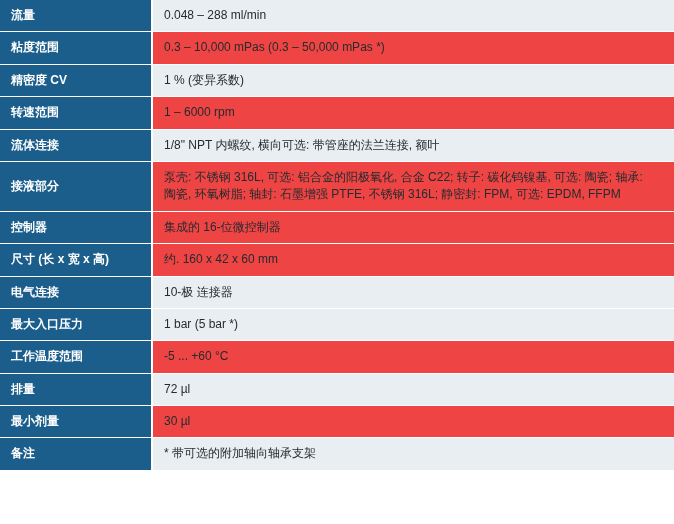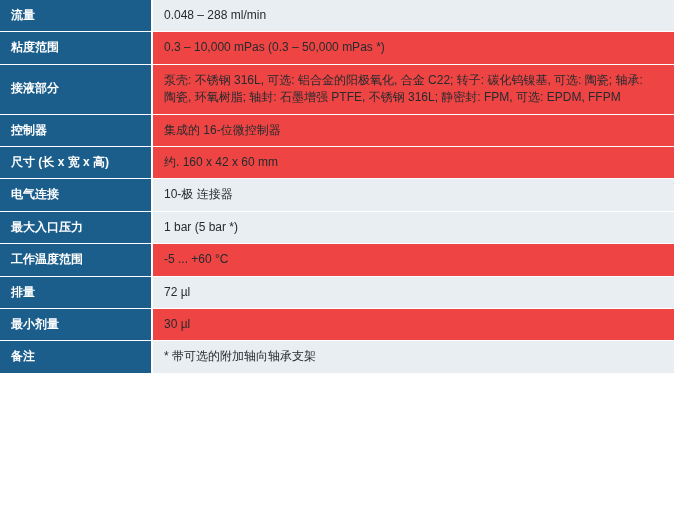--- a/index.html
+++ b/index.html
@@ -54,20 +54,32 @@
 <table class="spec-table">
   <tbody>
     <tr>
       <td class="label">流量</td>
       <td class="value">0.048 – 288 ml/min</td>
     </tr>
     <tr class="alt">
       <td class="label">粘度范围</td>
       <td class="value">0.3 – 10,000 mPas (0.3 – 50,000 mPas *)</td>
     </tr>
+    <tr>
+      <td class="label">精密度 CV</td>
+      <td class="value">1 % (变异系数)</td>
+    </tr>
+    <tr class="alt">
+      <td class="label">转速范围</td>
+      <td class="value">1 – 6000 rpm</td>
+    </tr>
+    <tr>
+      <td class="label">流体连接</td>
+      <td class="value">1/8" NPT 内螺纹, 横向可选: 带管座的法兰连接, 额叶</td>
+    </tr>
     <tr class="alt">
       <td class="label">接液部分</td>
       <td class="value">泵壳: 不锈钢 316L, 可选: 铝合金的阳极氧化, 合金 C22; 转子: 碳化钨镍基, 可选: 陶瓷; 轴承: 陶瓷, 环氧树脂; 轴封: 石墨增强 PTFE, 不锈钢 316L; 静密封: FPM, 可选: EPDM, FFPM</td>
     </tr>
     <tr class="alt">
       <td class="label">控制器</td>
       <td class="value">集成的 16-位微控制器</td>
     </tr>
     <tr class="alt">
       <td class="label">尺寸 (长 x 宽 x 高)</td>

